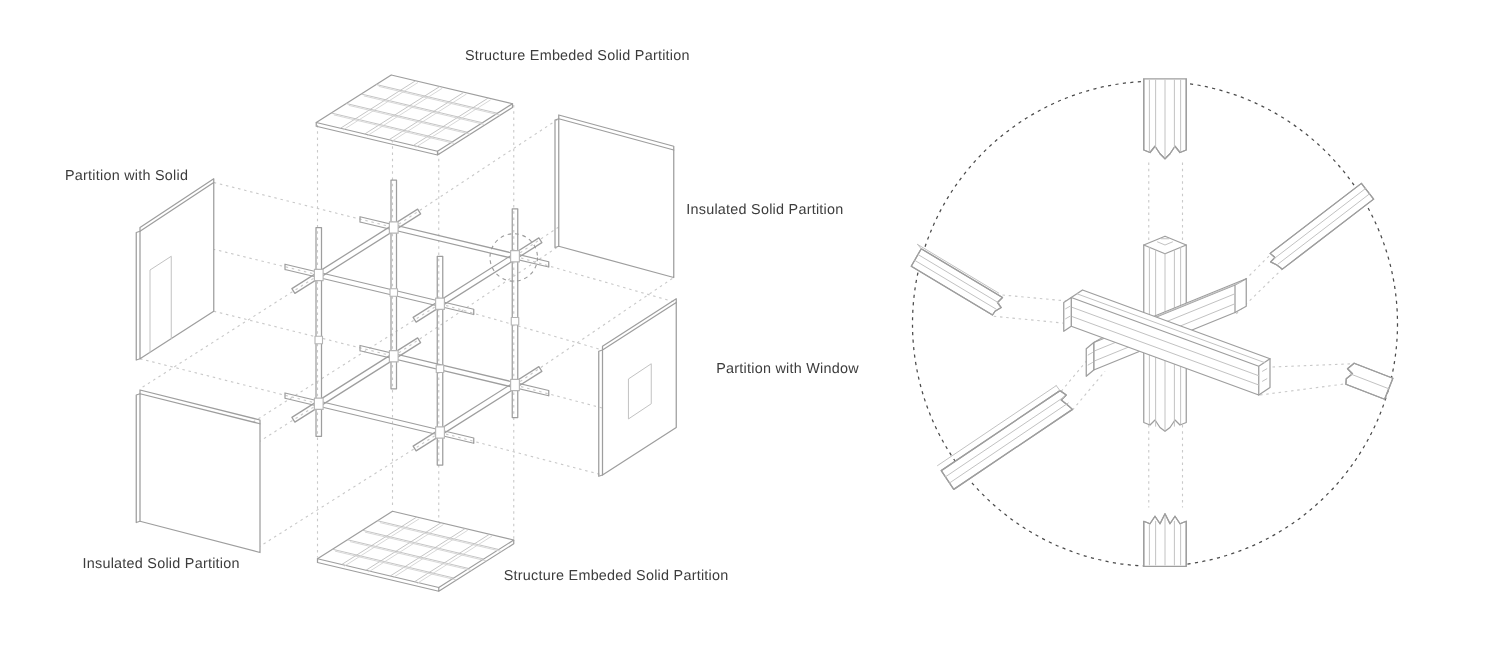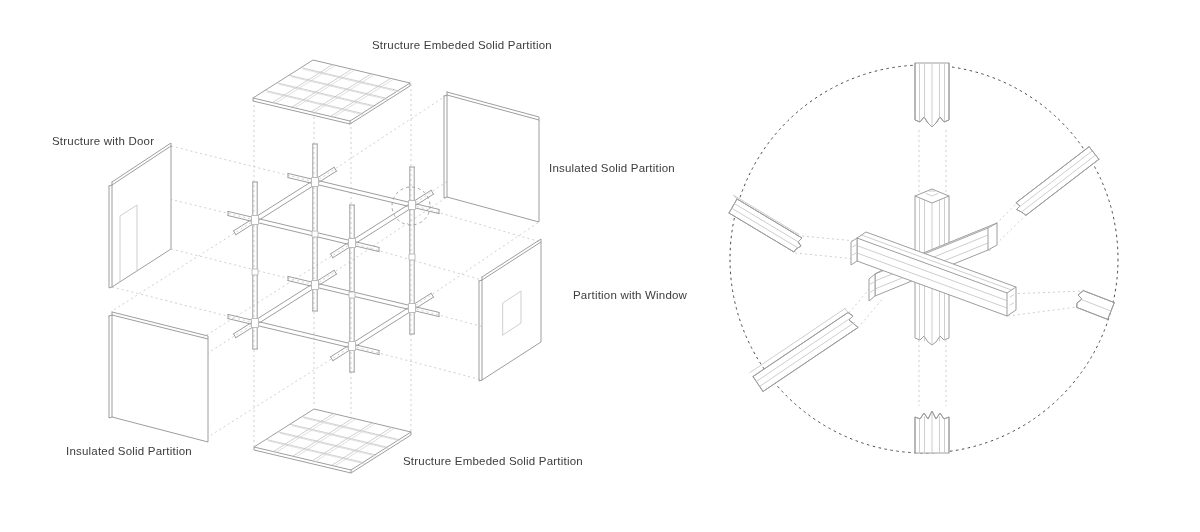--- a/index.html
+++ b/index.html
@@ -245,19 +245,19 @@
 
     <g>
       <path class="fw" d="M1083.3,290.6 L1114.3,302.6 L1107.7,319.4 L1076.7,307.4 L1077,303 L1082,299 L1078,295 Z" stroke="none"></path>
       <path class="ln" d="M1114.3,302.6 L1107.7,319.4 M1083.3,290.6 L1114.3,302.6 M1083.3,290.6 L1078,295 L1082,299 L1077,303 L1076.7,307.4 L1107.7,319.4"></path>
       <path class="lnl" d="M1080,299 L1111,311"></path>
     </g>
   </g>
 </svg>
 
   <div class="lbl" style="left:372px;top:39px;">Structure Embeded Solid Partition</div>
-  <div class="lbl" style="left:52px;top:135px;">Structure with Door</div>
+  <div class="lbl" style="left:52px;top:135px;">Partition with Solid</div>
   <div class="lbl" style="left:549px;top:162px;">Insulated Solid Partition</div>
   <div class="lbl" style="left:573px;top:289px;">Partition with Window</div>
   <div class="lbl" style="left:66px;top:445px;">Insulated Solid Partition</div>
   <div class="lbl" style="left:403px;top:455px;">Structure Embeded Solid Partition</div>
 
 </div>
 
 </body></html>

